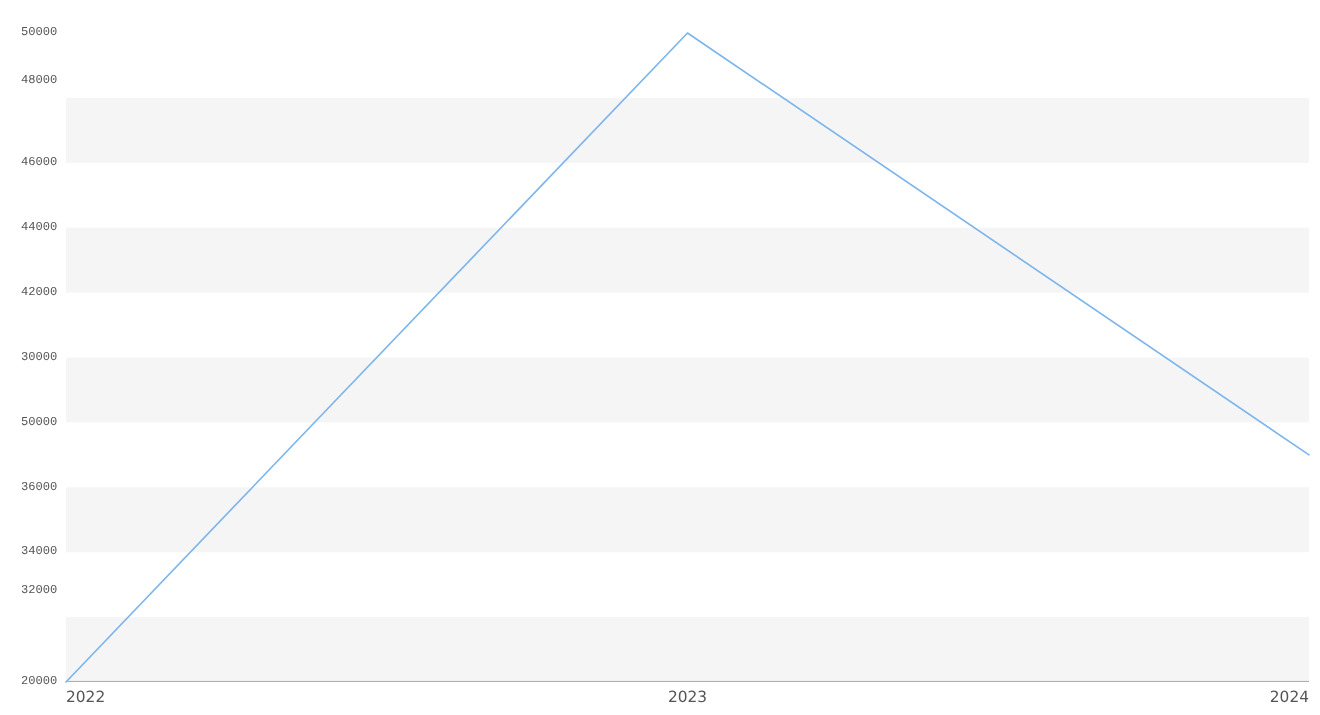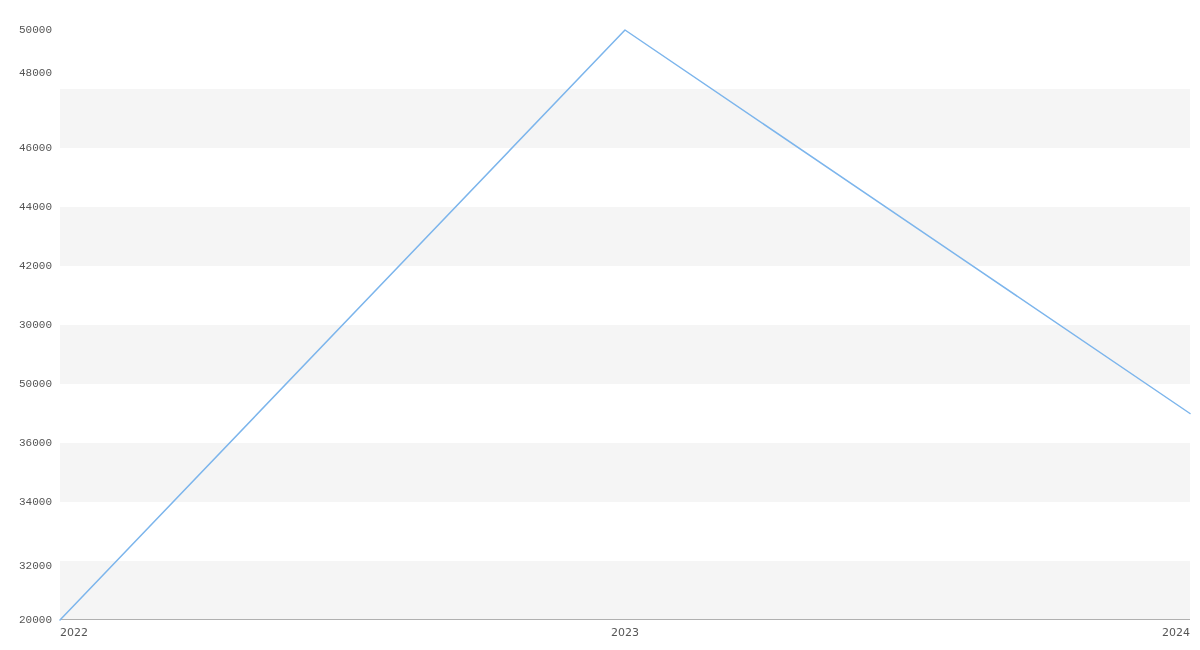--- a/index.html
+++ b/index.html
@@ -56,21 +56,21 @@
     padding-right: 8px;
     font-size: 11px;
     color: #555555;
     white-space: nowrap;
     font-family: Liberation Mono, monospace;
   }
   .xtick {
     position: absolute;
     top: 100%;
     padding-top: 6px;
-    font-size: 11px;
+    font-size: 14px;
     color: #555555;
     transform: translateX(-50%);
     white-space: nowrap;
   }
   .xtick.first { transform: translateX(0); }
   .xtick.last  { transform: translateX(-100%); }
   svg.line {
     position: absolute;
     left: 0; top: 0;
     width: 100%;
@@ -94,21 +94,21 @@
       <div class="band" style="top: 59px; height: 59px;"></div>
       <div class="band" style="top: 177px; height: 59px;"></div>
       <div class="band" style="top: 295px; height: 59px;"></div>
       <div class="band" style="top: 413px; height: 59px;"></div>
       <div class="band" style="top: 531px; height: 59px;"></div>
     <div class="xaxis-line"></div>
     <svg class="line" id="line-svg" preserveAspectRatio="none" viewBox="0 0 1130 590">
       <polyline id="series-poly" points="0,590 565,0 1130,383.5" stroke="#7cb5ec"></polyline>
     </svg>
   <div class="ytick" style="top: 590px;">20000</div>
-      <div class="ytick" style="top: 536px;">32000</div>
+      <div class="ytick" style="top: 507px;">32000</div>
       <div class="ytick" style="top: 472px; margin-left: 44px;">34000</div>
       <div class="ytick" style="top: 413px;">36000</div>
       <div class="ytick" style="top: 354px;">50000</div>
       <div class="ytick" style="top: 295px;">30000</div>
       <div class="ytick" style="top: 236px; text-align: right;">42000</div>
       <div class="ytick" style="top: 177px; text-align: right;">44000</div>
       <div class="ytick" style="top: 118px;">46000</div>
       <div class="ytick" style="top: 43px;">48000</div>
       <div class="ytick" style="top: 0px;">50000</div>
       <div class="xtick first" style="left: 0px;">2022</div>

